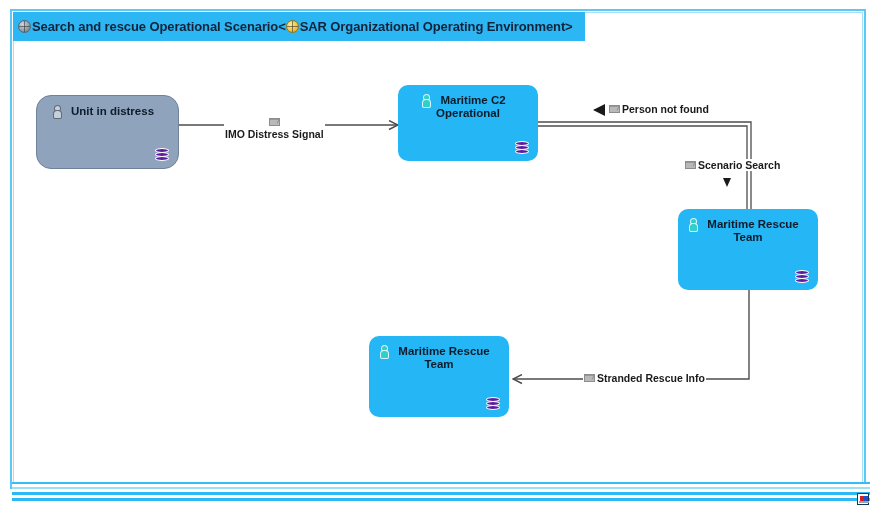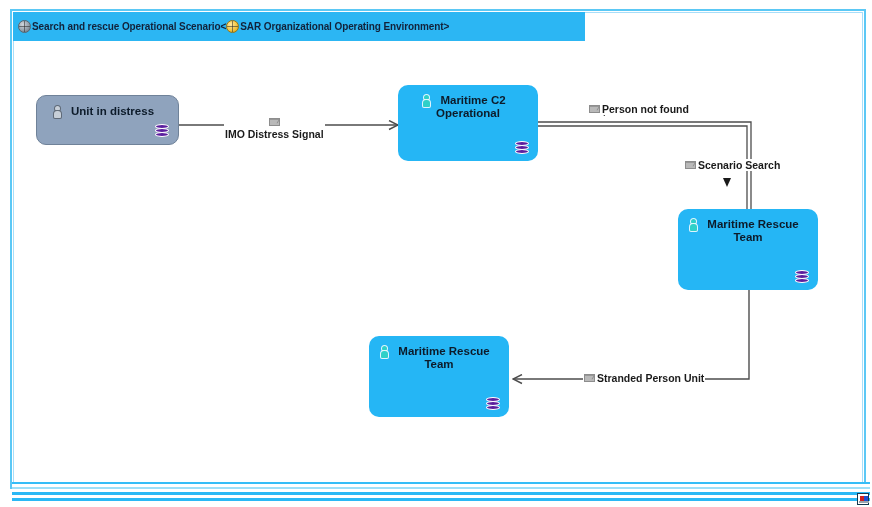--- a/index.html
+++ b/index.html
@@ -54,21 +54,21 @@
     position: absolute;
     left: 13px; top: 12px;
     width: 572px; height: 29px;
     background: #2cb6f3;
     display: flex;
     align-items: center;
     padding-left: 5px;
     white-space: nowrap;
   }
   .title-text {
-    font-size: 10px;
+    font-size: 13px;
     font-weight: bold;
     color: #12223a;
     letter-spacing: -0.1px;
   }
   .icon-globe-gray, .icon-globe-yellow {
     display: inline-block;
     width: 13px; height: 13px;
     border-radius: 50%;
     position: relative;
     flex: 0 0 auto;
@@ -269,36 +269,36 @@
     <g>
       <path d="M749,290 L749,379 L513,379" fill="none" stroke="#4d4d4d" stroke-width="1.4" marker-end="url(#arrowOpenLeftSolid)"></path>
     </g>
   </svg>
 
   <div class="flow-label" style="left:224px; top:118px;flex-direction:column;">
     <span class="icon-envelope"></span>
     <span>IMO Distress Signal</span>
   </div>
 
-  <div class="flow-label" style="left:588px; top:103px;">
+  <div class="flow-label" style="left:608px; top:103px;">
     <span class="icon-envelope"></span>
     <span>Person not found</span>
   </div>
 
   <div class="flow-label" style="left:684px; top:159px;">
     <span class="icon-envelope"></span>
     <span>Scenario Search</span>
   </div>
 
   <div class="flow-label" style="left:583px; top:372px;">
     <span class="icon-envelope"></span>
-    <span>Stranded Person Unit</span>
-  </div>
-
-  <div class="node node-gray" style="left:36px; top:95px; width:143px; height:50px;">
+    <span>Stranded Rescue Info</span>
+  </div>
+
+  <div class="node node-gray" style="left:36px; top:95px; width:143px; height:74px;border-radius:15px;">
     <div class="node-title-row">
       <span class="icon-person on-gray"></span>
       <span class="node-title">Unit in distress</span>
     </div>
     <span class="icon-layers">
         <i></i>
         <i></i>
         <i></i>
       </span>
   </div>

